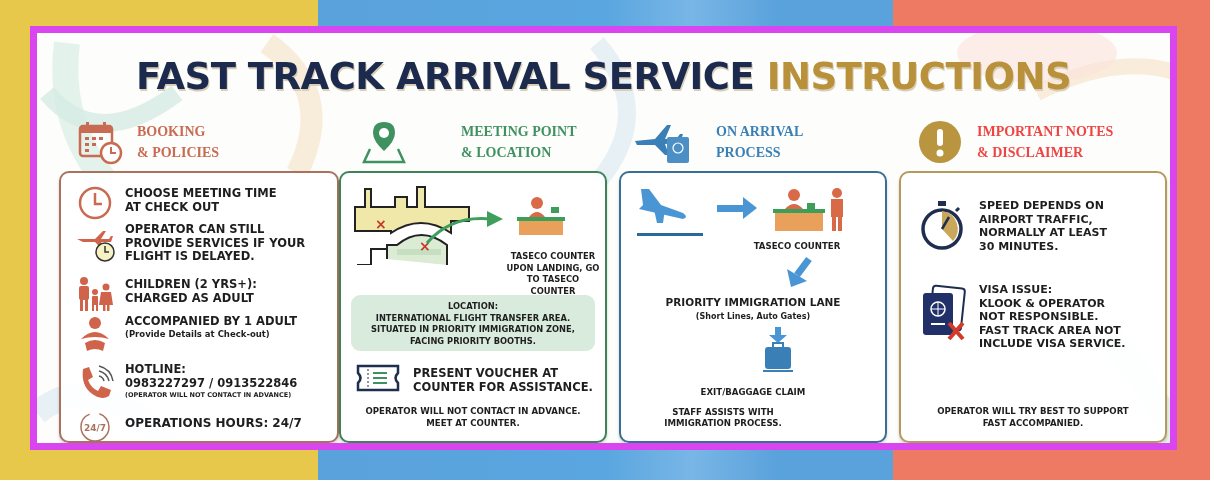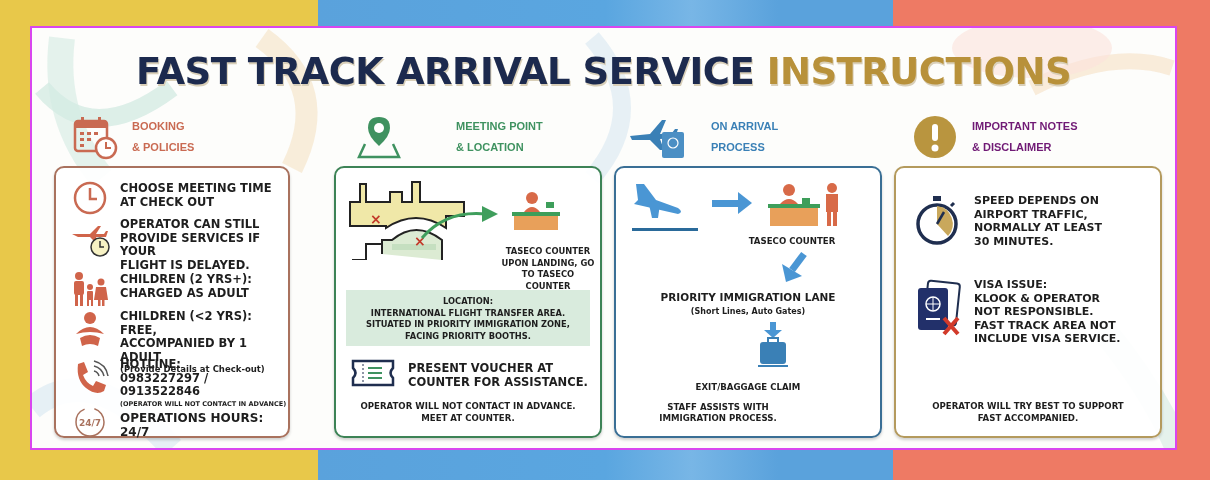--- a/index.html
+++ b/index.html
@@ -8,72 +8,72 @@
 
   
   .frame { position: absolute; inset: 0; display: flex; }
   .frame .seg { height: 100%; }
   .seg-yellow { width: 318px; background: #e8c84a; }
   .seg-blue { width: 575px; background: linear-gradient(90deg,#5aa2dc 0%,#5aa6e0 50%,#78b6e6 65%,#5aa2dc 80%,#5aa2dc 100%); }
   .seg-red { flex: 1; background: #ee7a64; }
 
   .board {
     position: absolute; left: 30px; top: 26px; width: 1147px; height: 424px;
-    background: #fdfdfb; border: 2px solid #d946ef;
+    background: #fdfdfb; border: 7px solid #d946ef;
     overflow: hidden;
   }
   .bg-deco { position: absolute; inset: 0; pointer-events: none; }
 
   .title {
     position: absolute; top: 22px; left: 0; right: 0; text-align: center;
     font-family: "DejaVu Sans", sans-serif; font-weight: 900; font-size: 37px; letter-spacing: -0.5px;
     color: #1c2a4e; text-shadow: 1px 2px 0 #d9cfb8;
   }
   .title .gold { color: #b8913a; }
 
   .col { position: absolute; top: 82px; }
   .col-head { display: flex; align-items: center; height: 54px; }
   .col-head .head-icon { width: 54px; height: 54px; display: flex; align-items: center; justify-content: center; }
-  .col-head .head-text { font-family: Liberation Sans, sans-serif; font-weight: bold; font-size: 11px; line-height: 21px; margin-left: 10px; }
+  .col-head .head-text { font-family: Liberation Serif, serif; font-weight: bold; font-size: 14px; line-height: 21px; margin-left: 10px; }
 
   .pane {
     position: absolute; top: 56px; border-radius: 10px; border: 2px solid; background: rgba(255,255,255,0.92);
     box-shadow: 0 2px 3px rgba(0,0,0,0.18);
   }
   .txt { font-family: "DejaVu Sans", sans-serif; font-weight: bold; color: #1e1e1e; }
 
   
   .c1 { left: 22px; width: 268px; }
   .c1 .head-text { color: #c96a52; }
-  .c1 .pane { left: 0; width: 236px; height: 272px; border-color: #a9725e; }
+  .c1 .pane { left: 0; width: 280px; height: 272px; border-color: #a9725e; }
   .row1 { position: absolute; left: 14px; display: flex; align-items: flex-start; }
   .row1 .ic { width: 40px; height: 40px; flex: none; display: flex; align-items: center; justify-content: center; }
   .row1 .t { margin-left: 10px; font-size: 11.5px; line-height: 13.5px; }
   .row1 .small { font-size: 8.5px; line-height: 11px; }
   .row1 .tiny { font-size: 6.5px; line-height: 10px; }
 
   
   .c2 { left: 302px; width: 268px; }
   .c2 .head-text { color: #3f9260; }
   .c2 .pane { left: 0; width: 268px; height: 272px; border-color: #3d8356; }
-  .loc-box { position: absolute; left: 10px; top: 122px; width: 244px; height: 56px; background: #d9ebdd; border-radius: 0; text-align: center; font-size: 8.3px; line-height: 11.5px; padding-top: 6px; }
+  .loc-box { position: absolute; left: 10px; top: 122px; width: 244px; height: 56px; background: #d9ebdd; border-radius: 9px; text-align: center; font-size: 8.3px; line-height: 11.5px; padding-top: 6px; }
   .voucher { position: absolute; left: 14px; top: 190px; display: flex; align-items: center; }
   .voucher .t { margin-left: 12px; font-size: 11.5px; line-height: 14px; font-weight: bold; }
   .op-note { position: absolute; left: 0; right: 0; top: 232px; text-align: center; font-size: 8.6px; line-height: 12px; }
   .counter-label { position: absolute; left: 162px; top: 78px; width: 100px; text-align: center; font-size: 8.4px; line-height: 11.5px; }
 
   
   .c3 { left: 582px; width: 268px; }
   .c3 .head-text { color: #3a80b6; margin-left: 21px; }
   .c3 .pane { left: 0; width: 268px; height: 272px; border-color: #3a6f95; }
   .c3 .lbl { position: absolute; text-align: center; font-size: 8.6px; line-height: 11px; }
 
   
   .c4 { left: 862px; width: 268px; }
-  .c4 .head-text { color: #701a75; }
+  .c4 .head-text { color: #ef4444; }
   .c4 .pane { left: 0; width: 268px; height: 272px; border-color: #b49a5d; }
   .c4 .row { position: absolute; left: 18px; display: flex; align-items: flex-start; }
   .c4 .row .t { margin-left: 14px; font-size: 11px; line-height: 13.5px; }
   .c4 .foot { position: absolute; left: 0; right: 0; top: 232px; text-align: center; font-size: 8.6px; line-height: 12px; }
 </style>
 </head>
 <body>
 
 <div class="frame">
   <div class="seg seg-yellow"></div>
@@ -174,21 +174,20 @@
       </div>
       <div class="row1" style="top:142px;">
         <div class="ic">
           <svg width="40" height="40" fill="#d0644a">
               <circle cx="20" cy="8" r="6"></circle>
               <path d="M6,24 Q20,10 34,24 Q20,20 6,24 Z"></path>
               <path d="M10,28 Q20,22 30,28 L28,36 Q20,32 12,36 Z"></path>
             </svg>
         </div>
         <div class="t txt">
-            <div>CHILDREN (&lt;2 YRS): FREE,</div>
             <div>ACCOMPANIED BY 1 ADULT</div>
             <div class="small">(Provide Details at Check-out)</div>
           </div>
       </div>
       <div class="row1" style="top:190px;">
         <div class="ic">
           <svg width="40" height="40">
               <path d="M8,6 L14,4 L18,14 L13,17 Q16,25 23,28 L26,23 L36,27 L34,33 Q26,38 16,30 Q6,22 8,6 Z" fill="#d0644a"></path>
               <path d="M24,8 Q32,10 34,18" stroke="#555" stroke-width="1.5" fill="none"></path>
               <path d="M24,3 Q36,6 38,18" stroke="#555" stroke-width="1.5" fill="none"></path>

